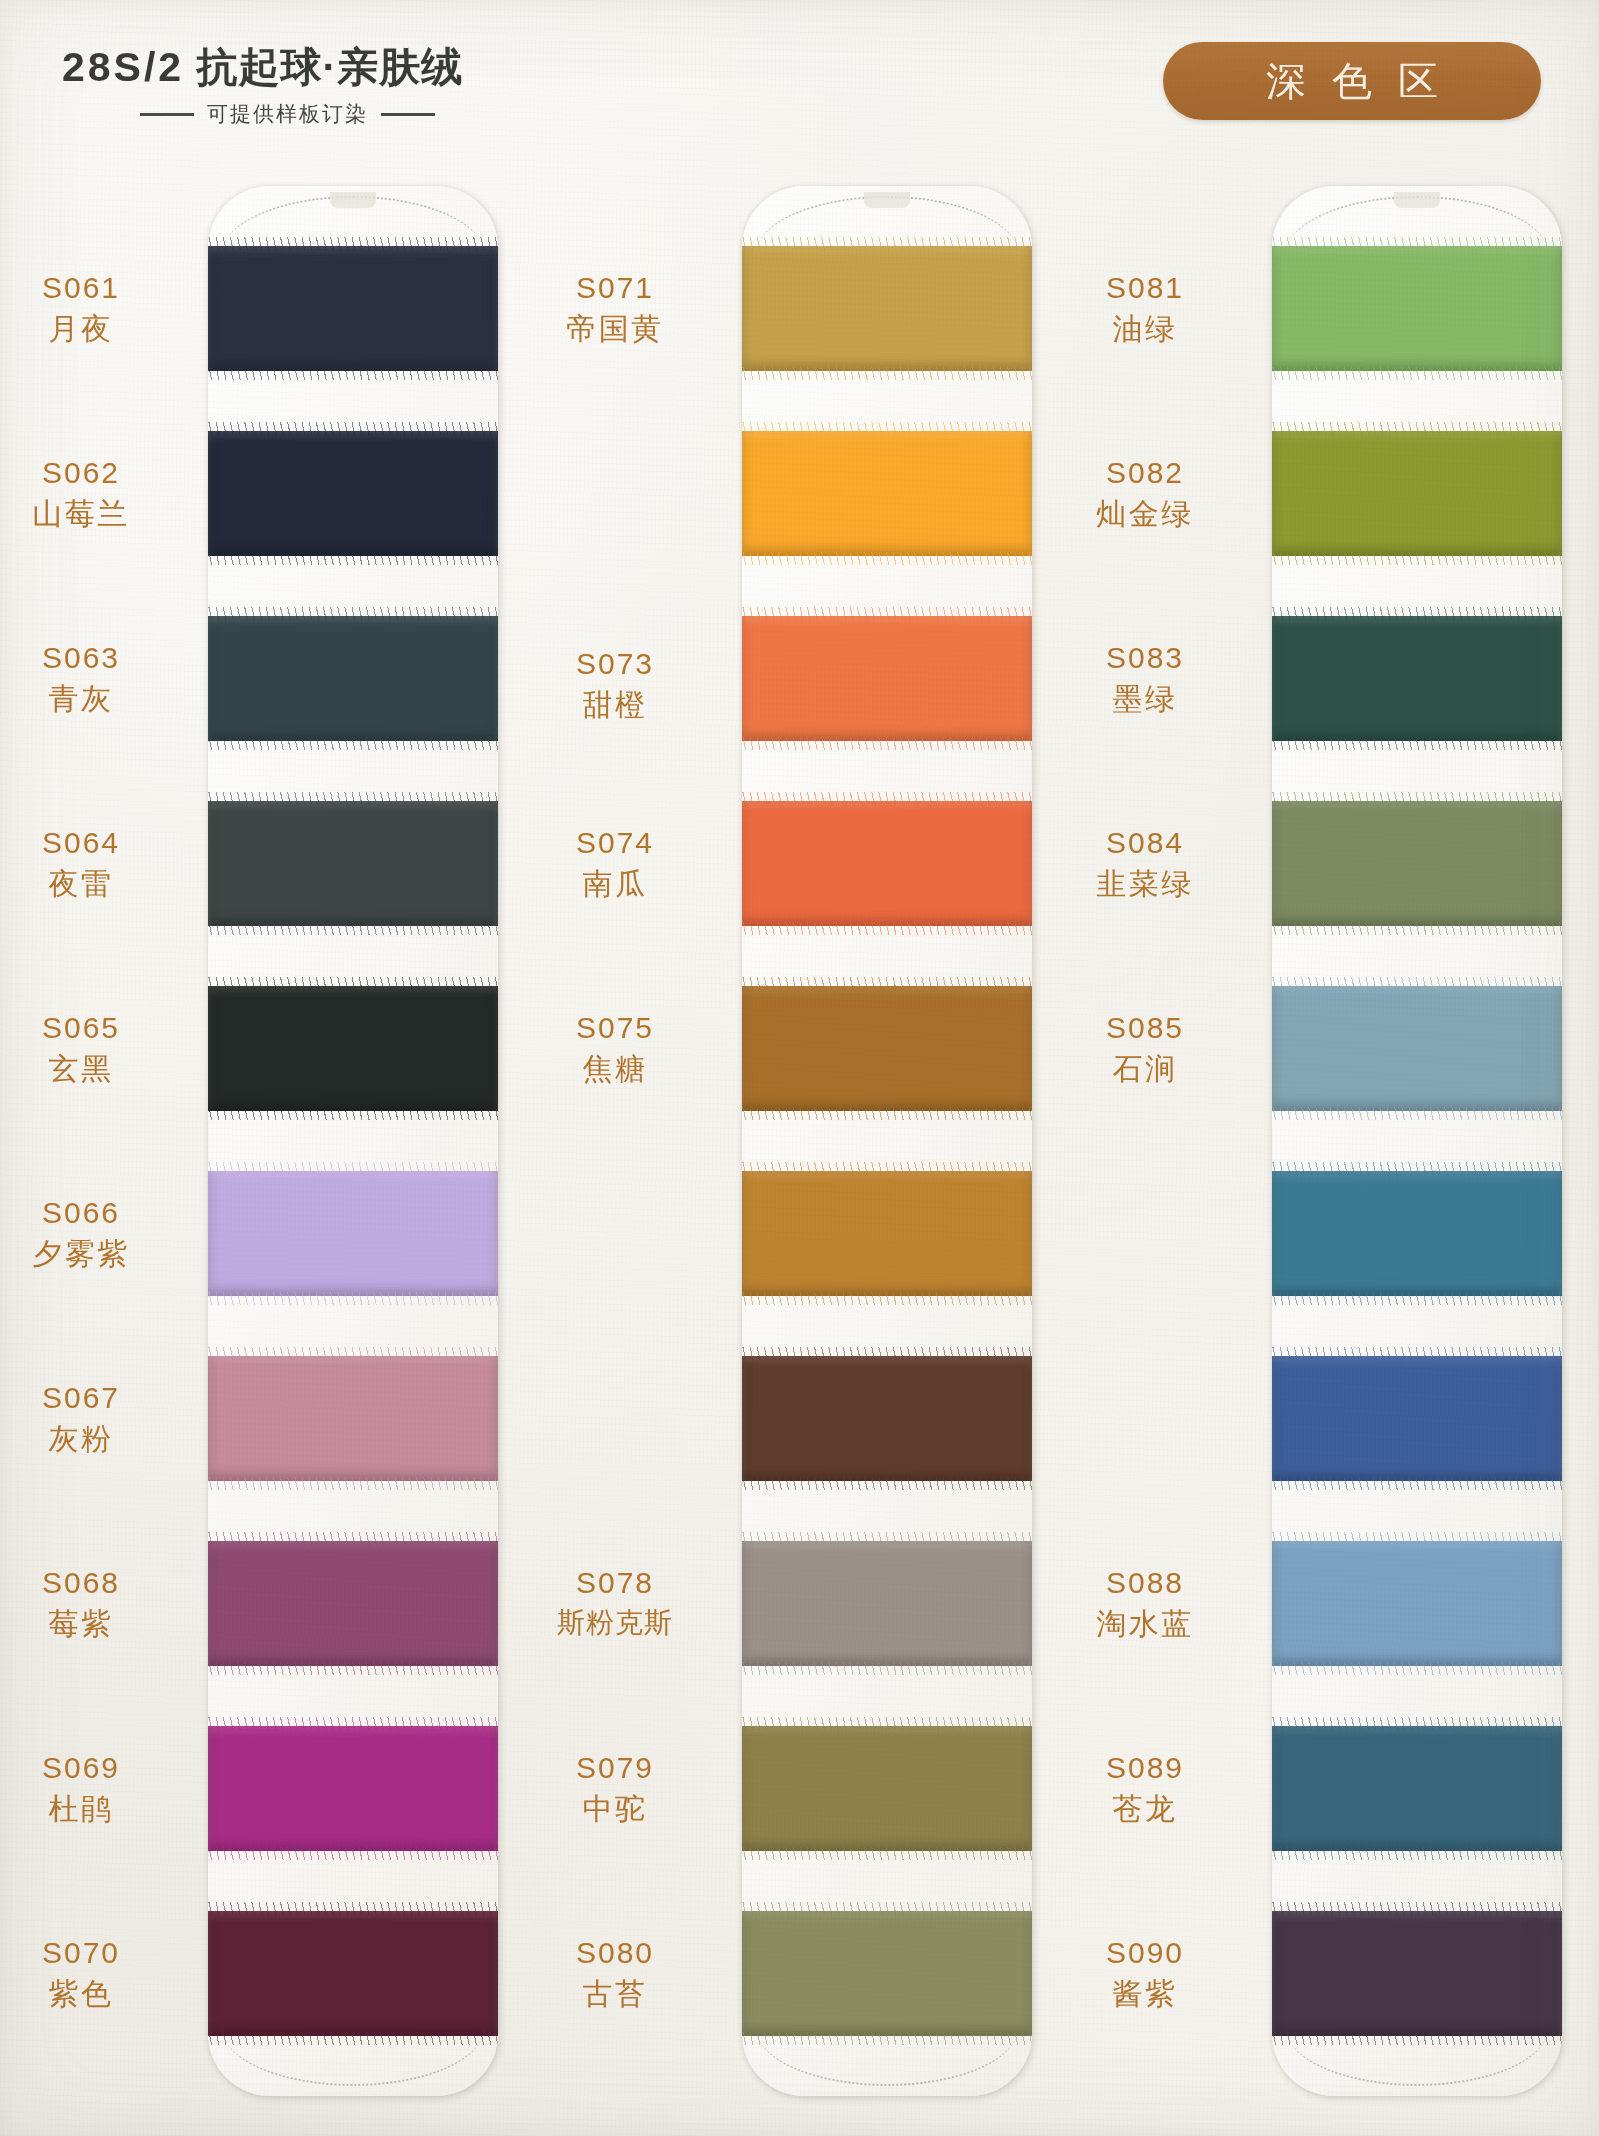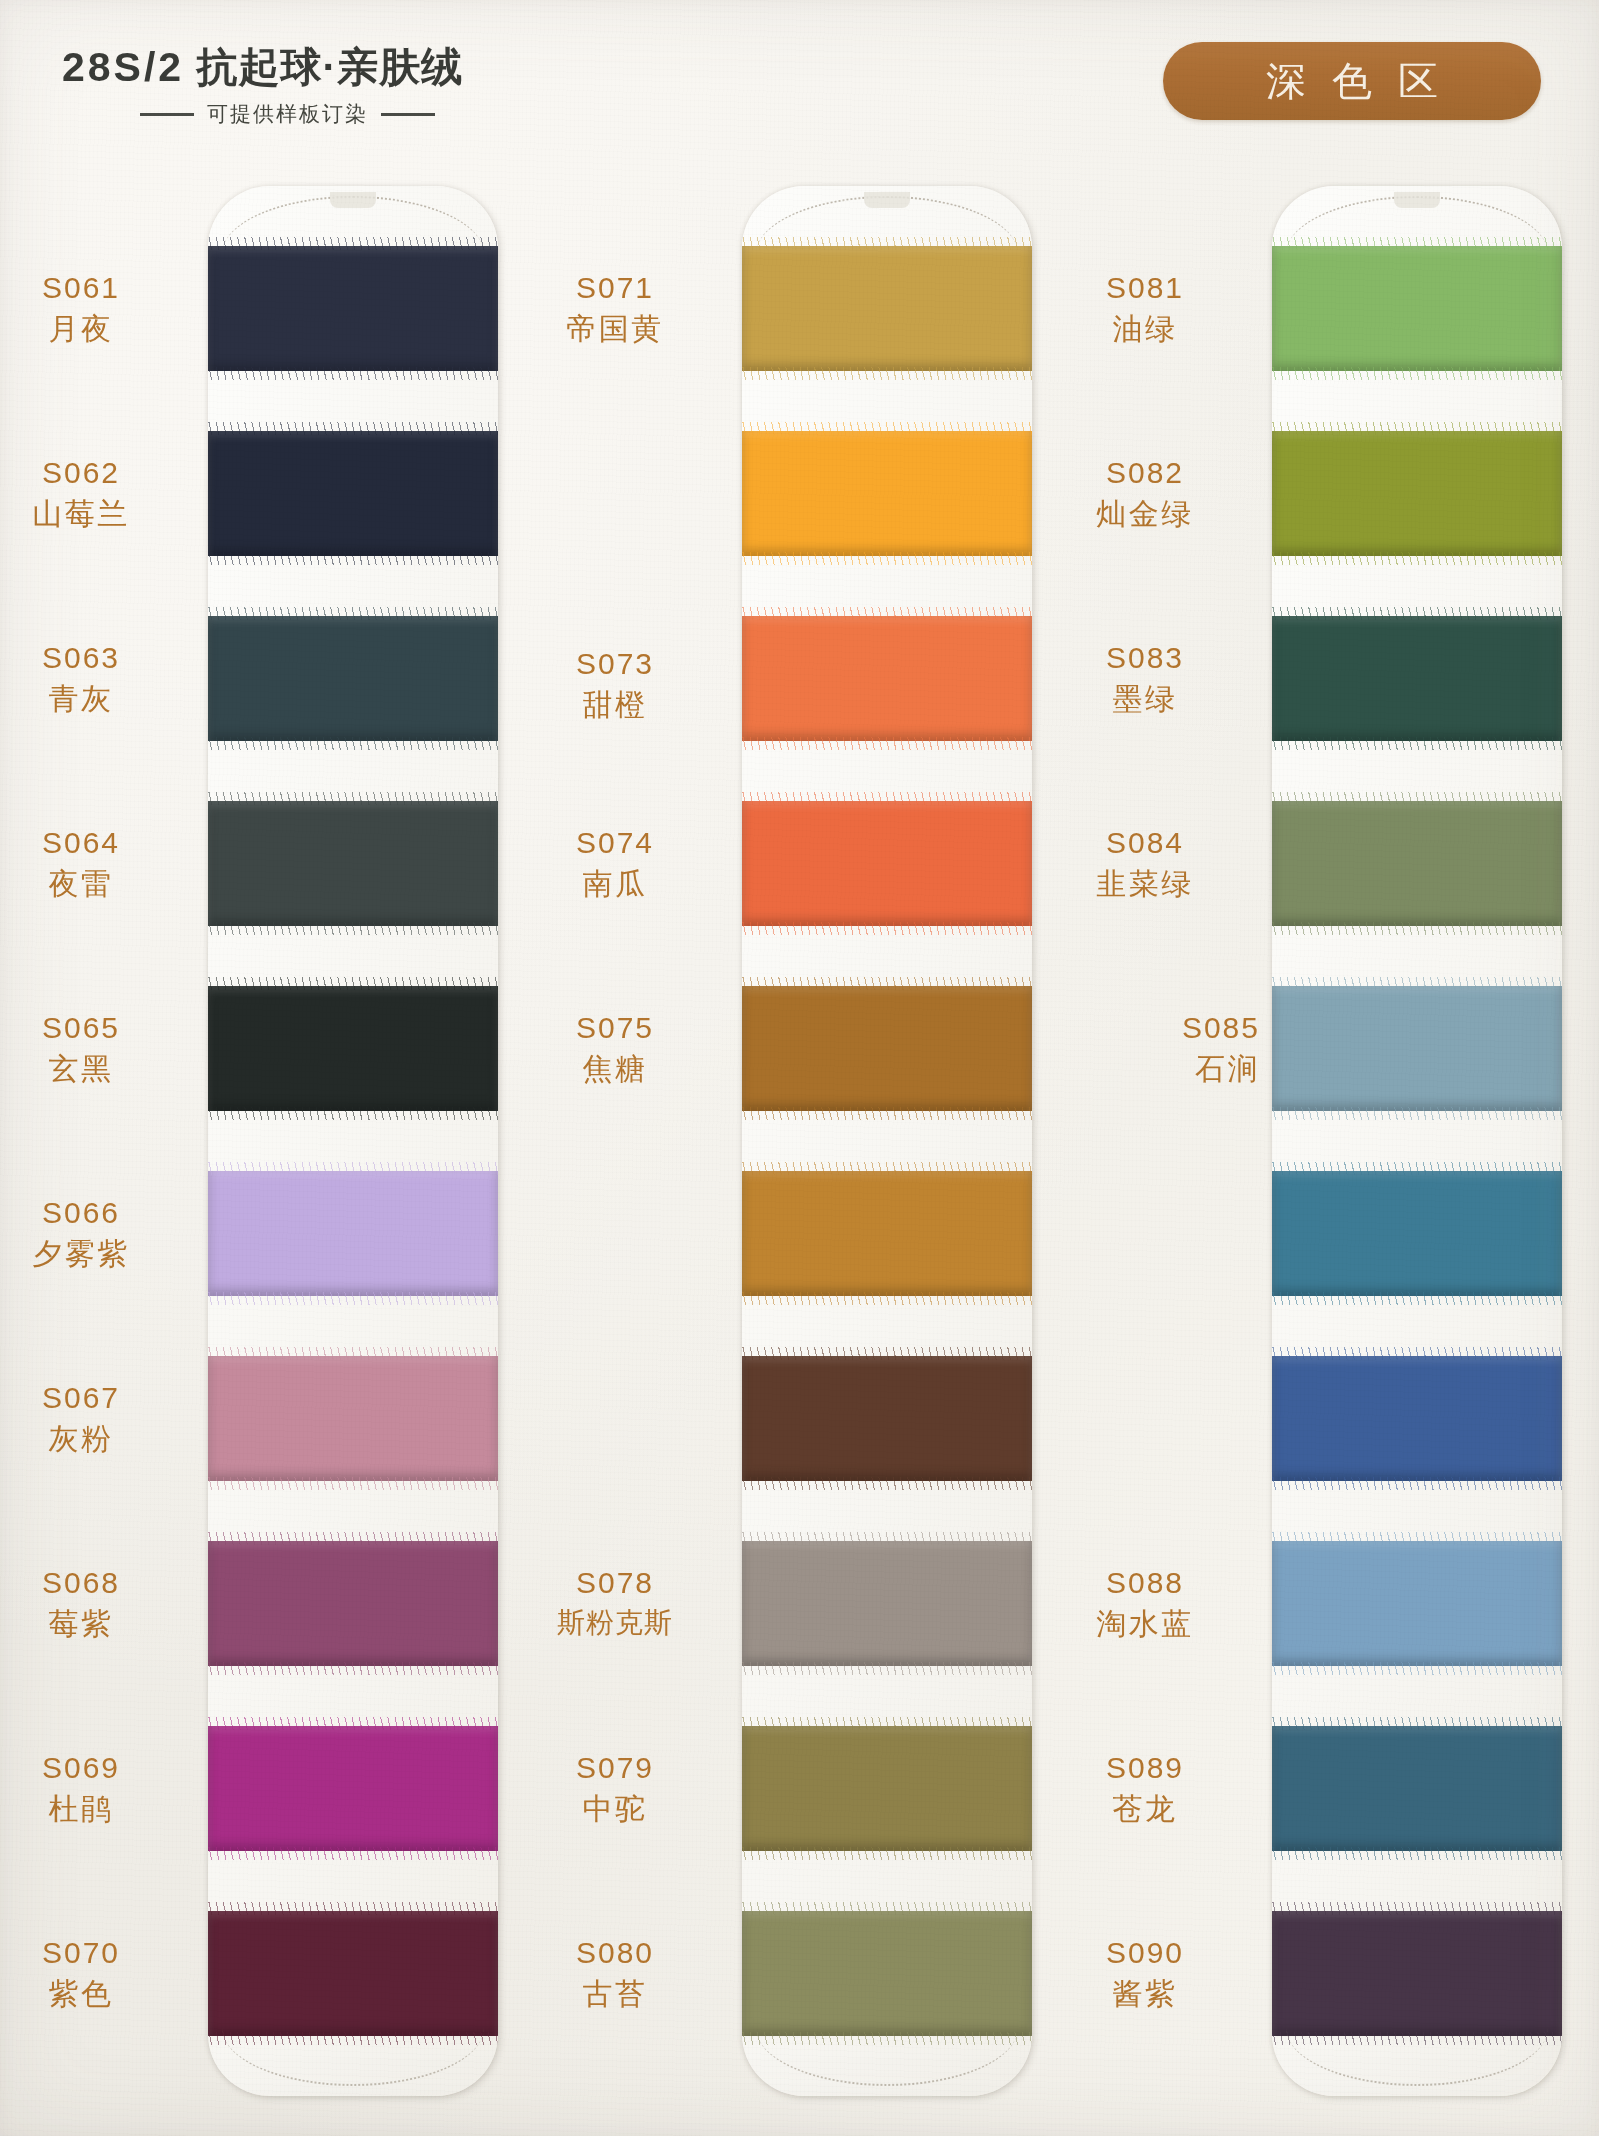--- a/index.html
+++ b/index.html
@@ -324,21 +324,21 @@
         <div class="name">灿金绿</div>
       </div>
       <div class="label" style="top: 478.5px;">
         <div class="code">S083</div>
         <div class="name">墨绿</div>
       </div>
       <div class="label" style="top: 663.5px;">
         <div class="code">S084</div>
         <div class="name">韭菜绿</div>
       </div>
-      <div class="label" style="top: 848.5px; text-align: right;">
+      <div class="label" style="top: 848.5px;">
         <div class="code">S085</div>
         <div class="name">石涧</div>
       </div>
       <div class="label" style="top: 1403.5px;">
         <div class="code">S088</div>
         <div class="name">淘水蓝</div>
       </div>
       <div class="label" style="top: 1588.5px;">
         <div class="code">S089</div>
         <div class="name">苍龙</div>

